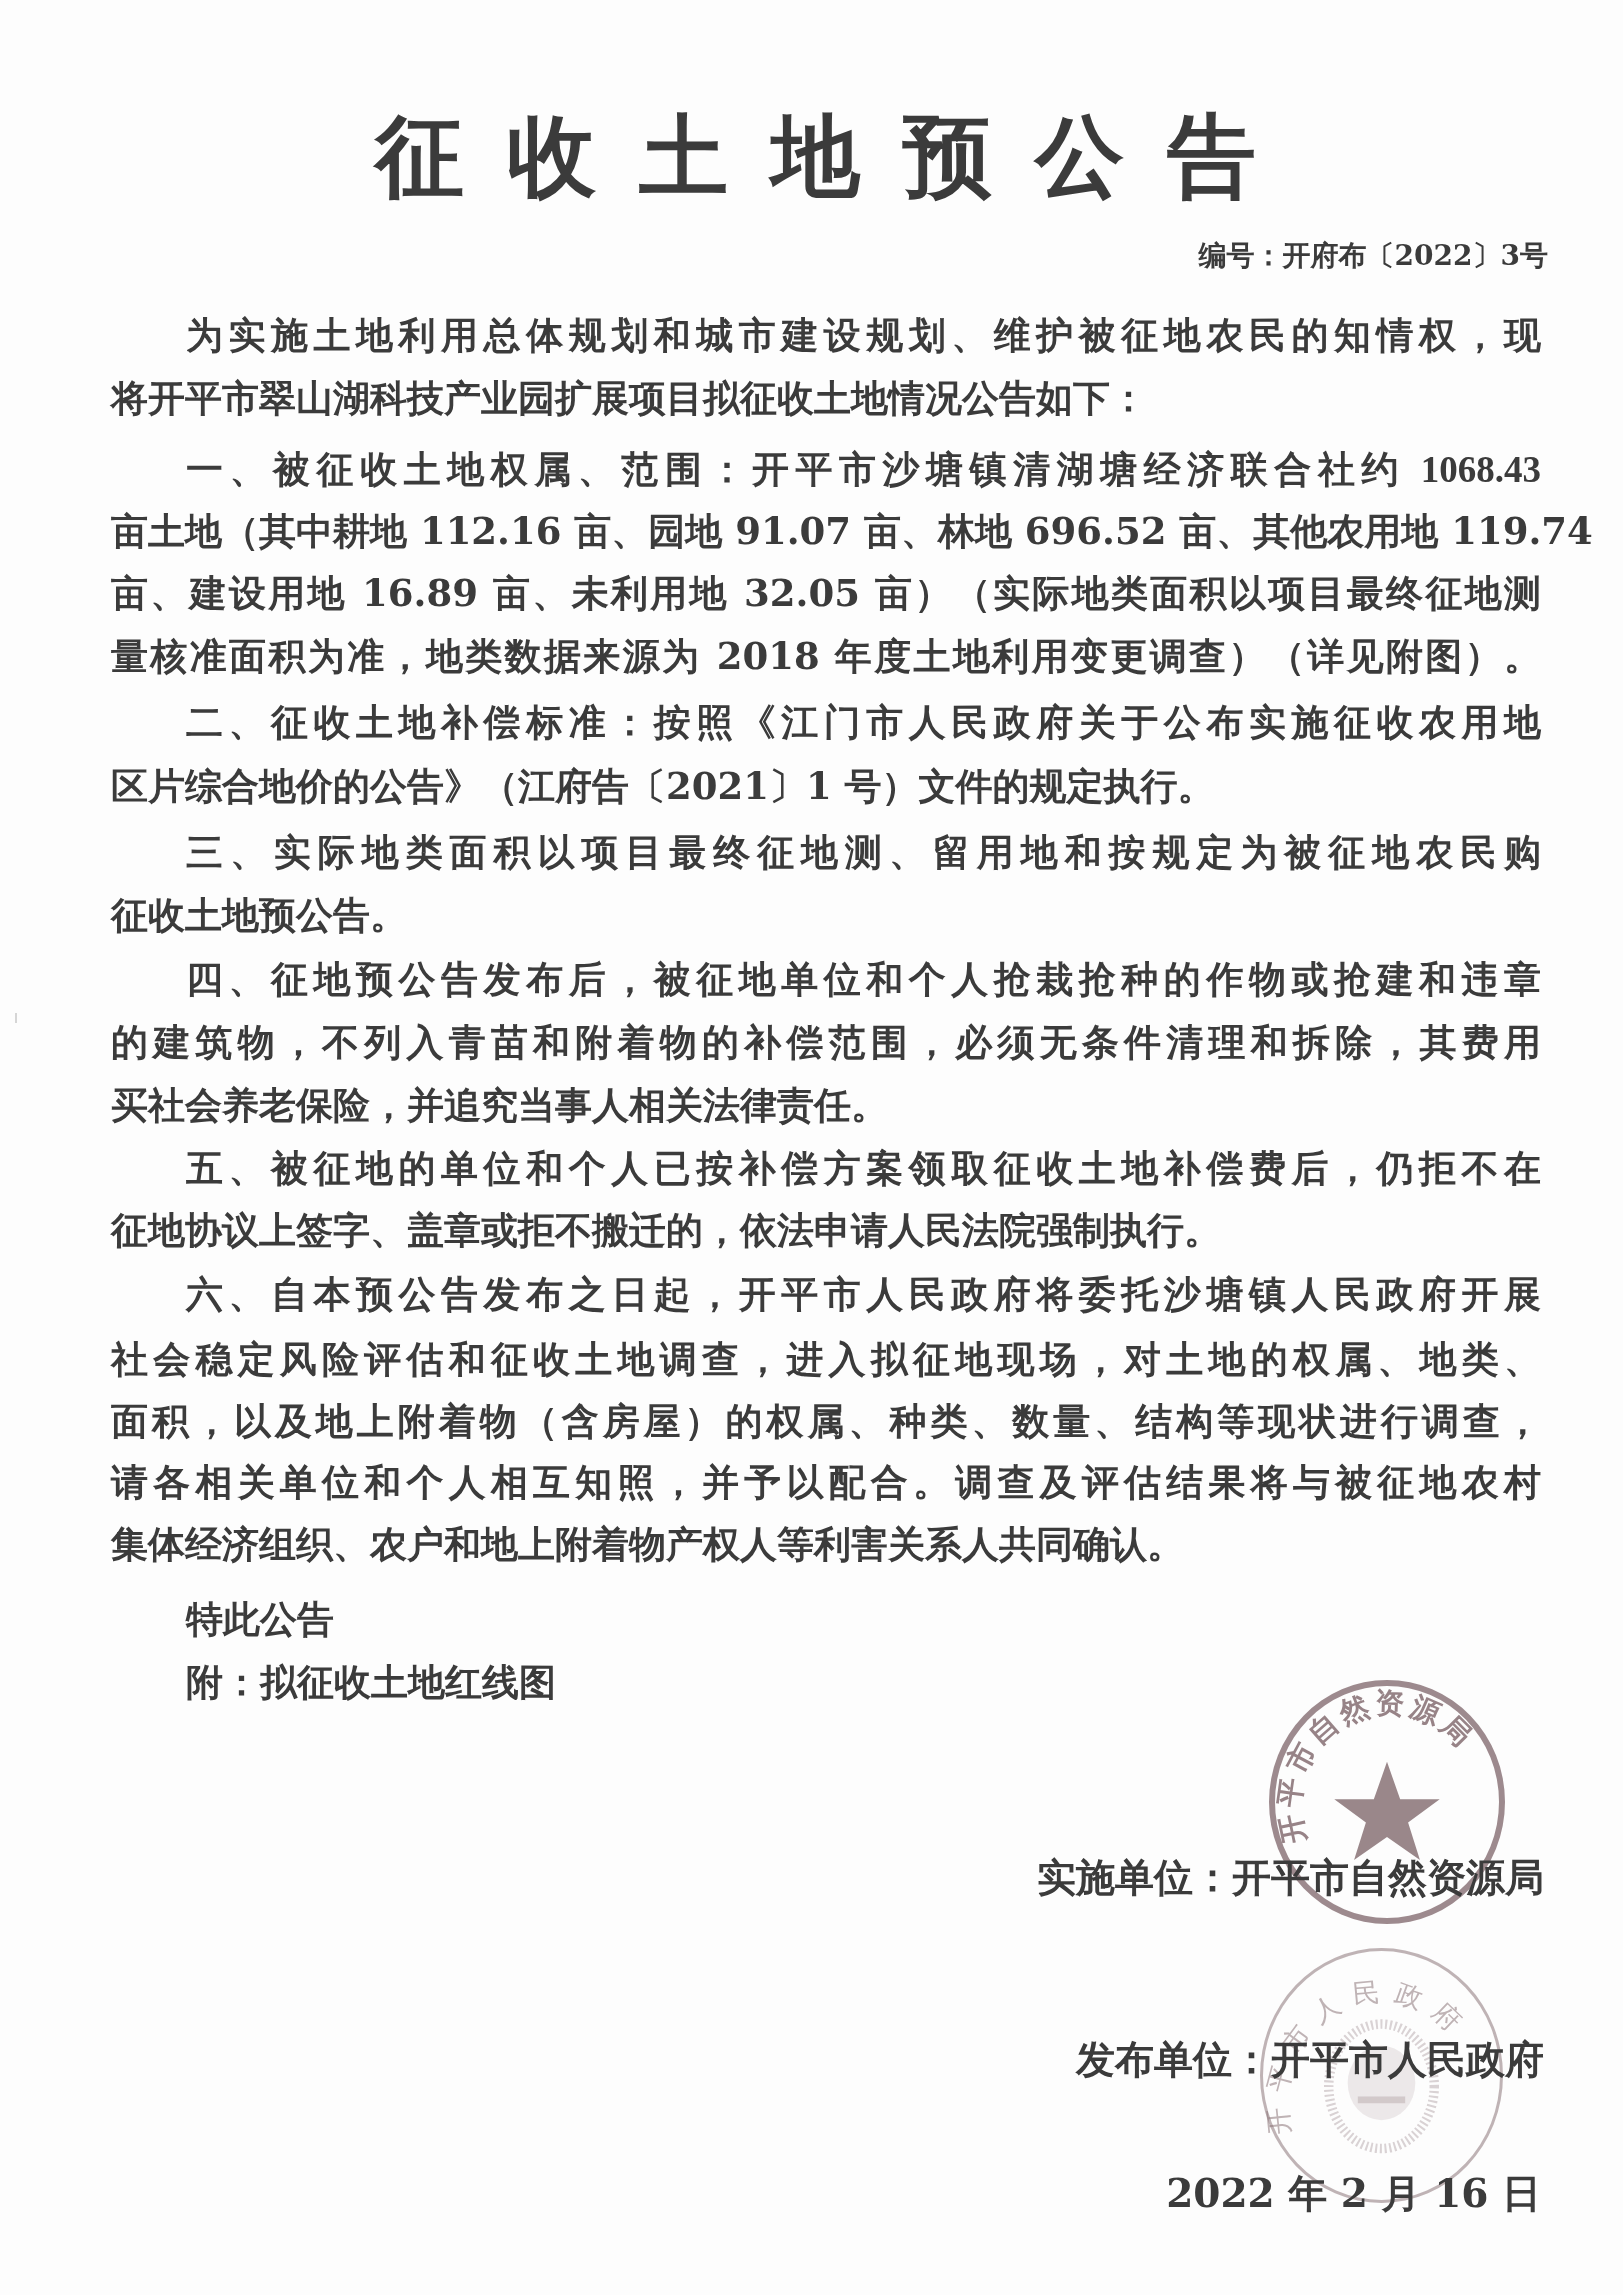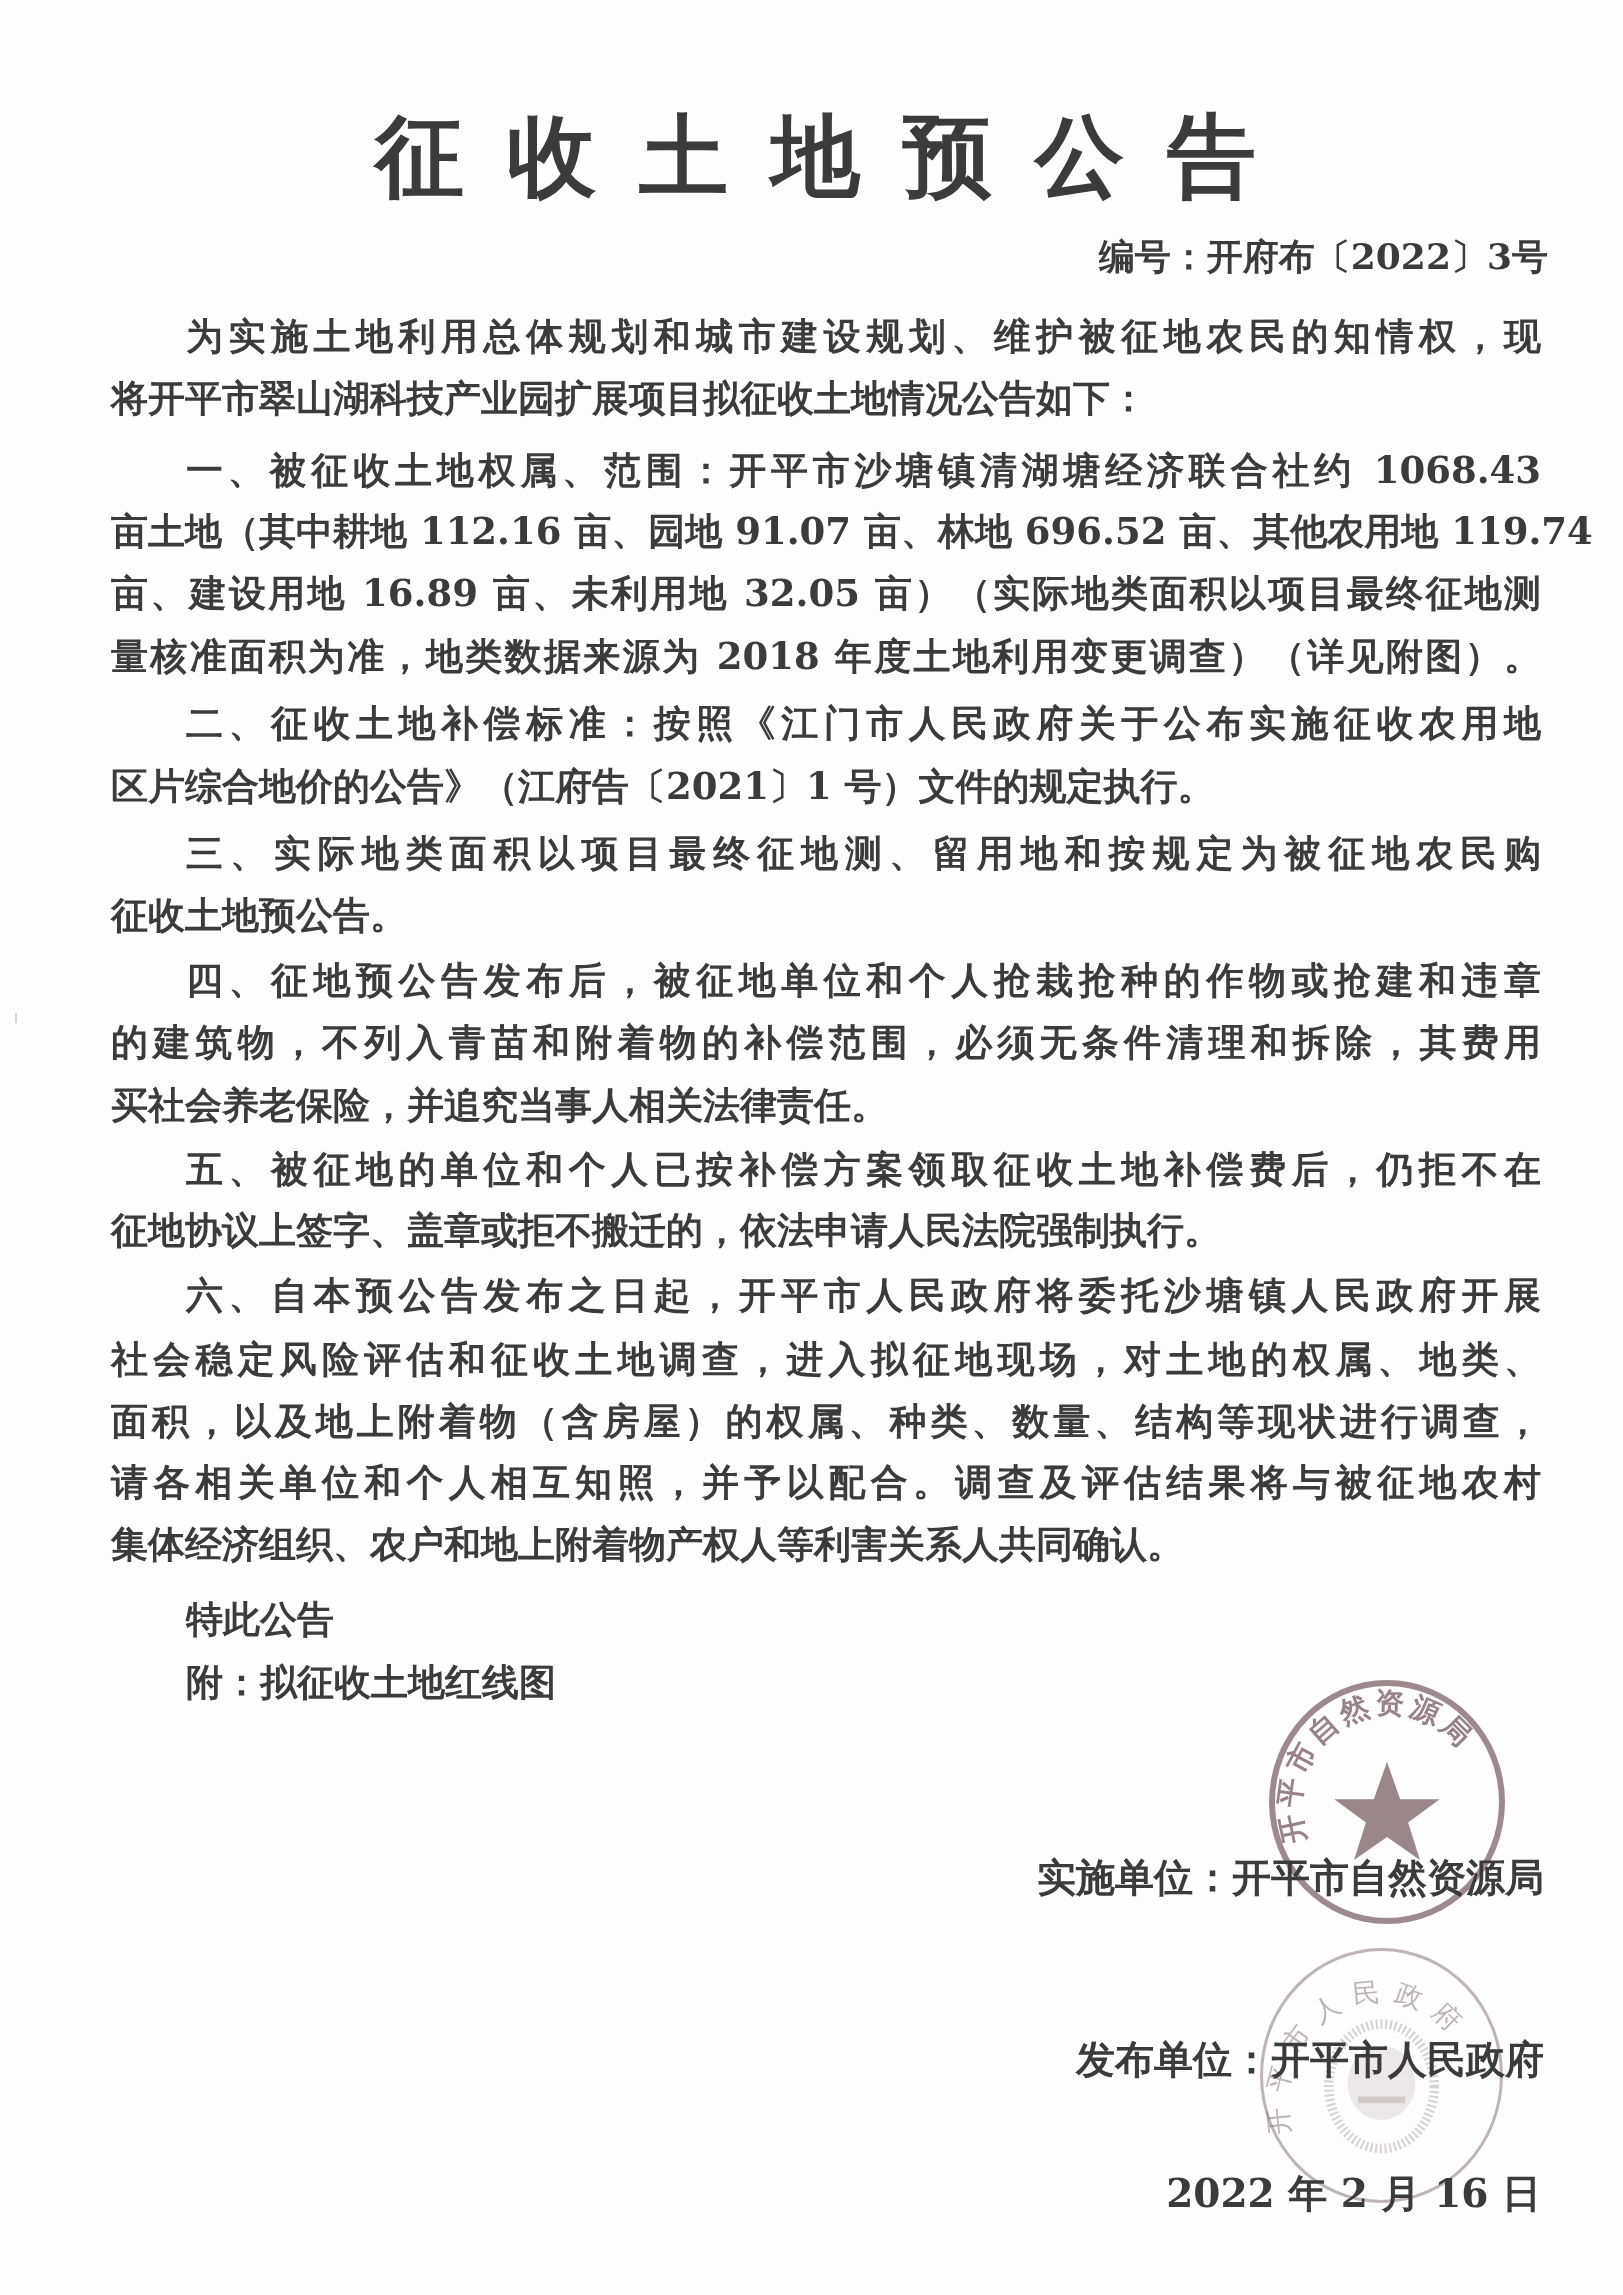--- a/index.html
+++ b/index.html
@@ -5,29 +5,29 @@
   html, body { margin: 0; padding: 0; background: #ffffff; }
   body { width: 1624px; height: 2295px; position: relative; overflow: hidden; }
   .page { position: absolute; left: 0; top: 0; width: 1624px; height: 2295px; background: #fdfdfd; }
   .serif { font-family: "DejaVu Serif", "Liberation Serif", serif; color: #3b3b3b; font-weight: bold; }
   .title {
     position: absolute; left: 375px; top: 104px; width: 902px;
     font-size: 89px; line-height: 104px; letter-spacing: 43px; white-space: nowrap;
   }
   .docno {
     position: absolute; right: 76px; top: 235px;
-    font-size: 36px; line-height: 42px; white-space: nowrap; text-align: right;
+    font-size: 28px; line-height: 42px; white-space: nowrap; text-align: right;
   }
   .body-block { position: absolute; left: 0; top: 0; width: 1624px; }
   .line {
     position: absolute; left: 111px; width: 1430px;
     font-size: 37px; line-height: 44px; white-space: nowrap;
     text-align: justify; text-align-last: justify;
   }
-  .line.indent { left: 186px; width: 1355px; }
+  .line.indent { left: 186px; width: 1355px; font-family: Liberation Serif, serif; }
   .line.last { text-align-last: left; }
   .closing { position: absolute; left: 186px; font-size: 37px; line-height: 44px; white-space: nowrap; }
   .sign {
     position: absolute; right: 80px; font-size: 39px; line-height: 44px; white-space: nowrap; z-index: 3;
   }
   .stamp {
     position: absolute; border-radius: 50%; z-index: 2;
     border: 6.2px solid rgba(140,118,122,0.85);
     box-sizing: border-box;
   }

